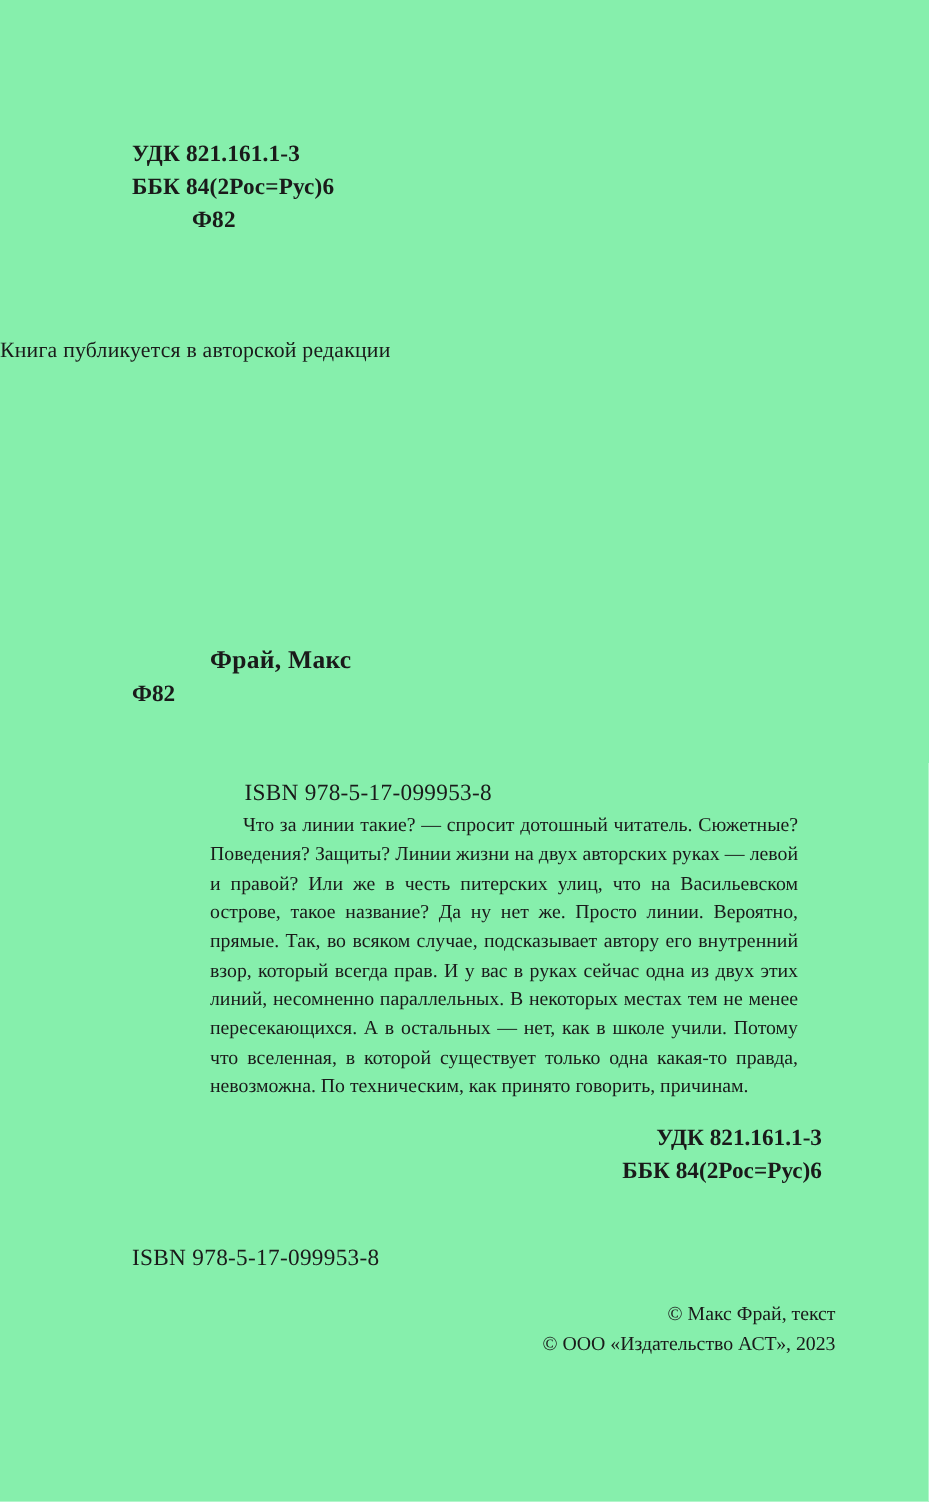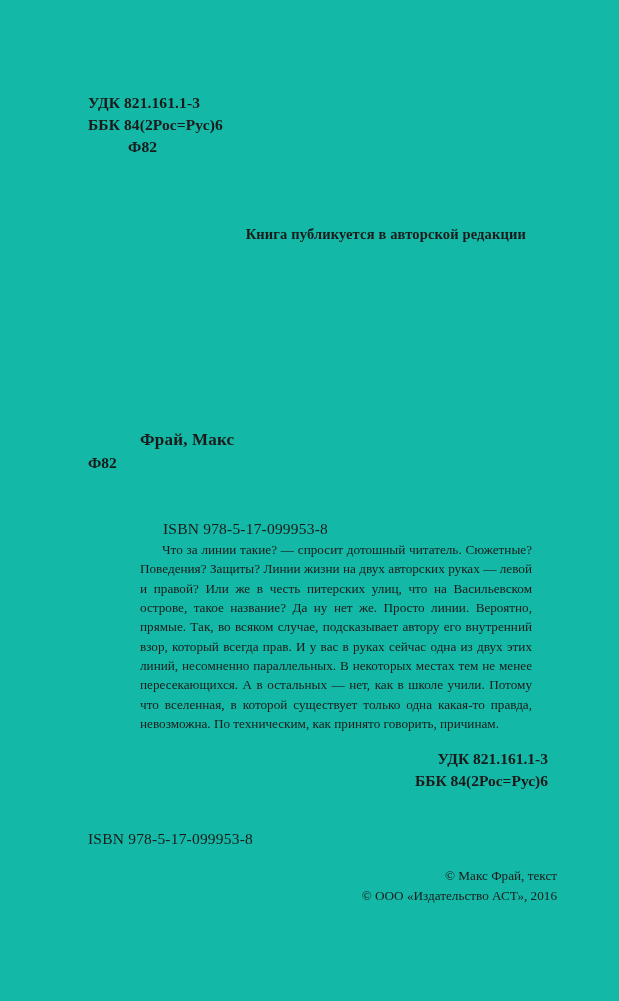--- a/index.html
+++ b/index.html
@@ -13,21 +13,21 @@
     position: relative;
     font-family: "Liberation Serif", serif;
     color: #1a1a1a;
     overflow: hidden;
   }
   .page {
     position: absolute;
     left: 0; top: 0;
     width: 619px;
     height: 1001px;
-    background: #14b8a6;
+    background: #86efac;
   }
   
   .class-block {
     position: absolute;
     left: 88px;
     top: 92px;
     font-size: 15.5px;
     font-weight: bold;
     line-height: 1.42;
     letter-spacing: 0.1px;
@@ -37,23 +37,23 @@
   }
   .class-block .line.indent {
     padding-left: 40px;
   }
   
   .editorial-note {
     position: absolute;
     left: 0;
     top: 226px;
     width: 526px;
-    text-align: right;
+    text-align: left;
     font-size: 14.5px;
-    font-weight: bold;
+    font-weight: normal;
     letter-spacing: 0.15px;
   }
   
   .author-name {
     position: absolute;
     left: 140px;
     top: 430px;
     font-size: 17px;
     font-weight: bold;
     letter-spacing: 0.2px;
@@ -143,16 +143,16 @@
 
   <div class="class-repeat">
     <div>УДК 821.161.1-3</div>
     <div>ББК 84(2Рос=Рус)6</div>
   </div>
 
   <div class="isbn-bottom">ISBN 978-5-17-099953-8</div>
 
   <div class="copyright">
     <div>© Макс Фрай, текст</div>
-    <div>© ООО «Издательство АСТ», 2016</div>
+    <div>© ООО «Издательство АСТ», 2023</div>
   </div>
 
 </div>
 
 </body></html>

